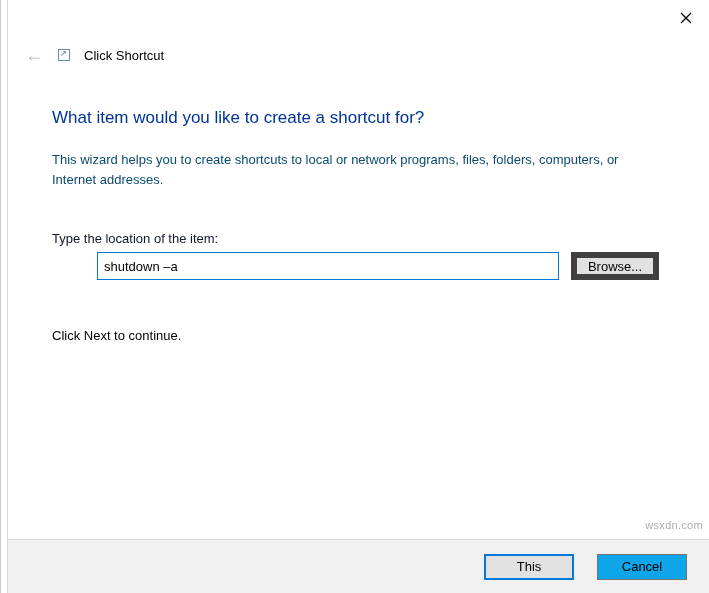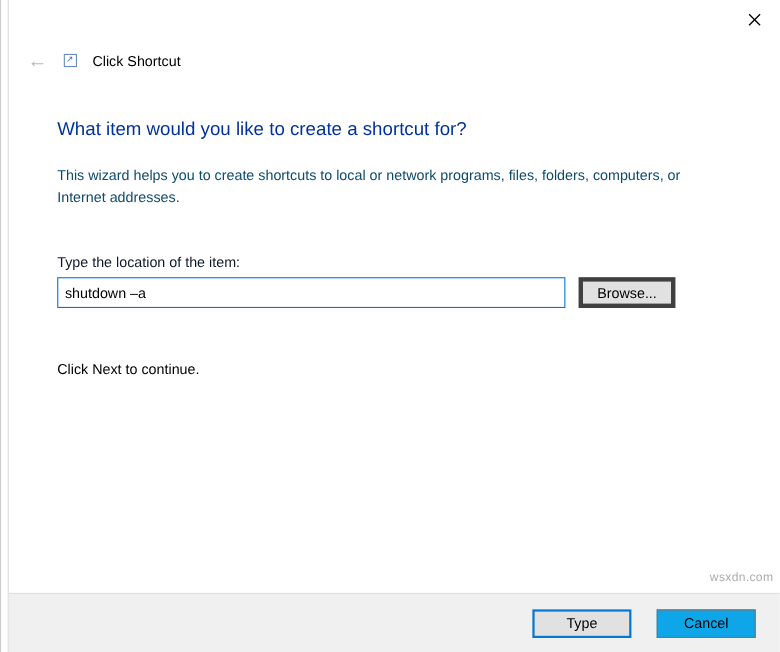--- a/index.html
+++ b/index.html
@@ -128,26 +128,27 @@
     }
     .location-input {
       flex: 0 0 462px;
       height: 28px;
       border: 1px solid #0078d7;
       padding: 3px 6px;
       font-family: inherit;
       font-size: 13px;
       outline: none;
       background: #fff;
+      margin-left: 45px;
     }
     .browse-btn {
       width: 88px;
       height: 28px;
       background: #e1e1e1;
-      border: 4px solid #404040;
+      border: 6px solid #404040;
       font-family: inherit;
       font-size: 13px;
       color: #000;
       cursor: default;
     }
     .continue-text {
       color: #000;
       font-size: 13px;
     }
     .footer {
@@ -217,16 +218,16 @@
     <div class="input-row">
       <input type="text" class="location-input" value="shutdown –a" style="">
       <button class="browse-btn">Browse...</button>
     </div>
     <div class="continue-text">Click Next to continue.</div>
   </div>
 
   <div class="watermark">wsxdn.com</div>
 
   <div class="footer">
-    <button class="footer-btn next-btn">Type</button>
+    <button class="footer-btn next-btn">This</button>
     <button class="footer-btn cancel-btn">Cancel</button>
   </div>
 </div>
 
 </body></html>

